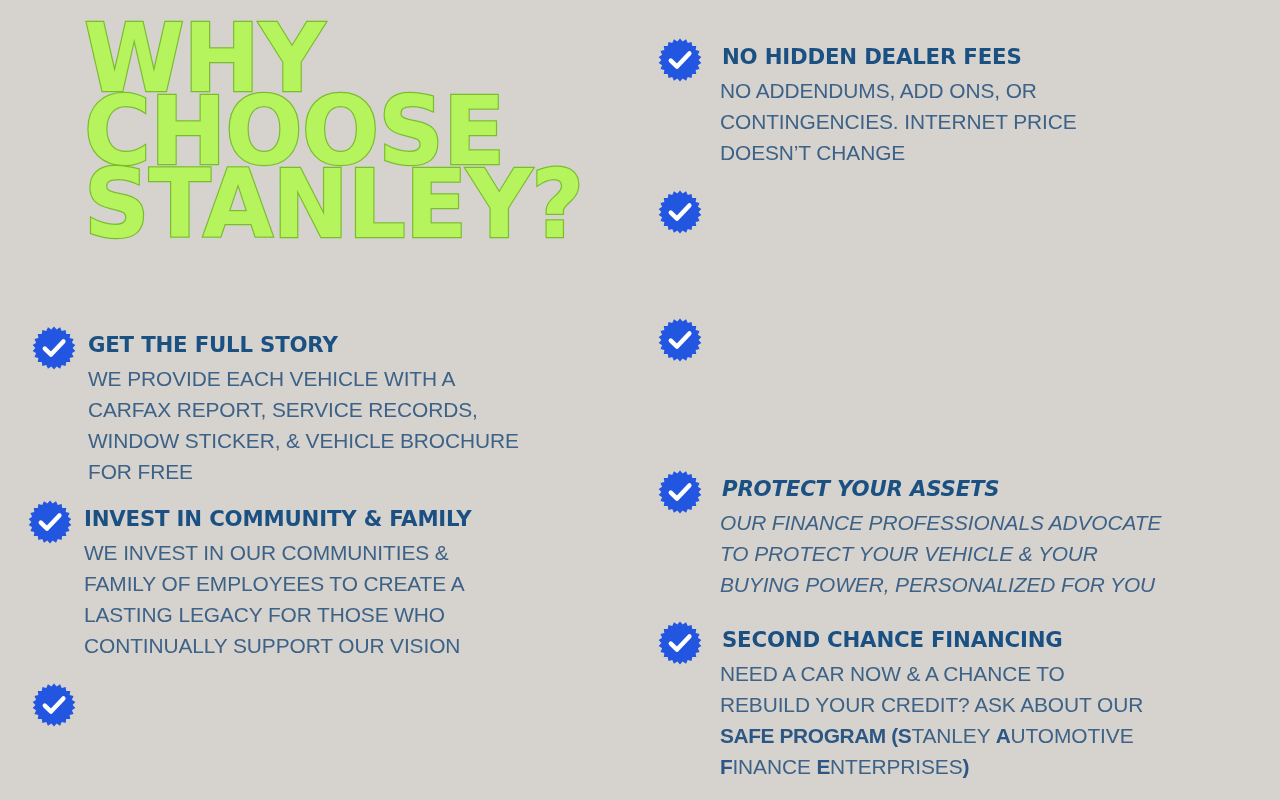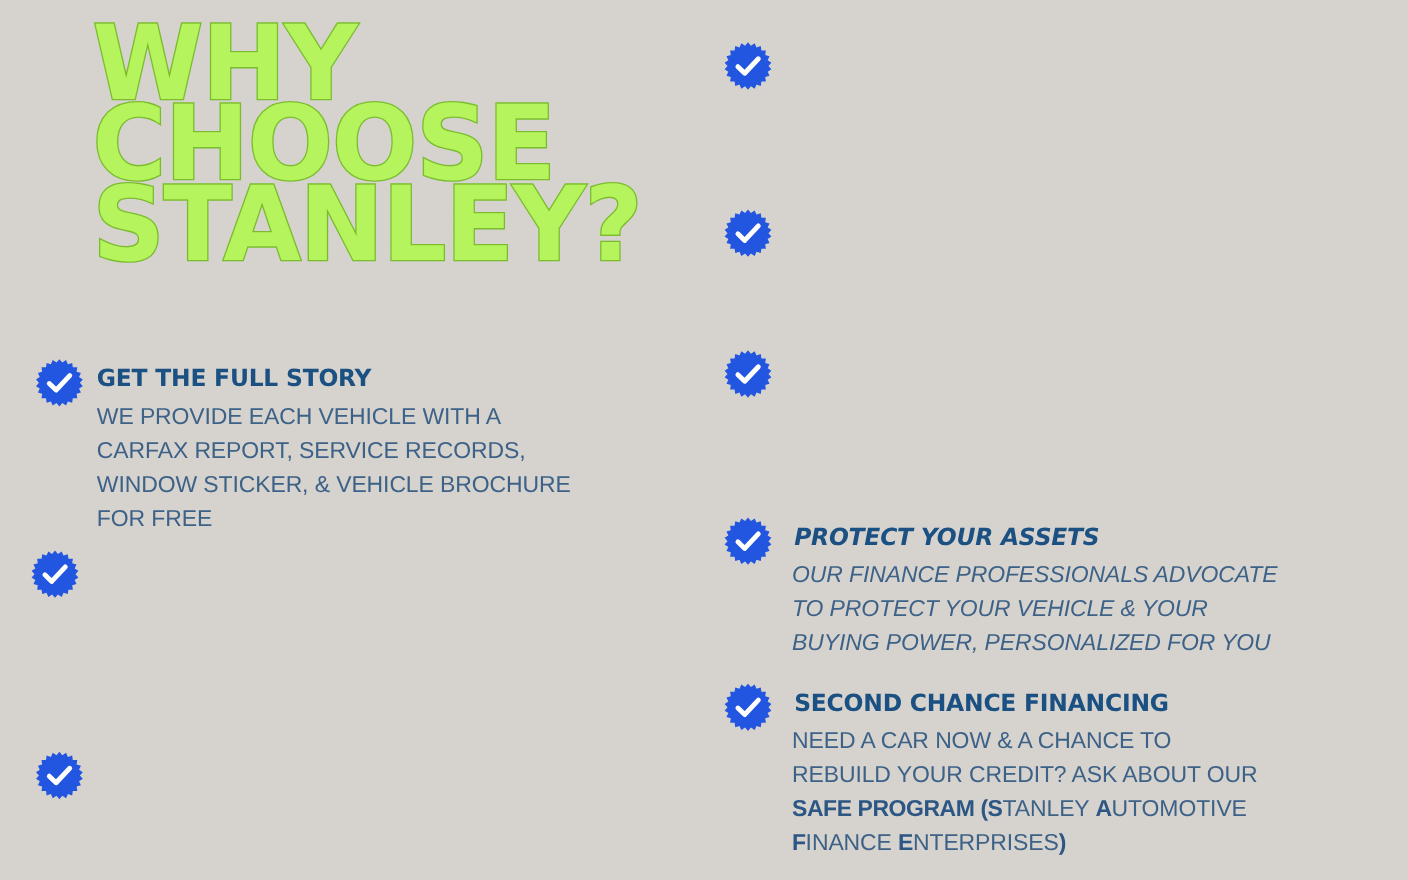--- a/index.html
+++ b/index.html
@@ -148,38 +148,51 @@
           <div class="feature-text">FOR FREE</div>
         </div>
       </div>
       <div class="feature" id="f-left-1">
         <div class="badge">
           <svg viewBox="0 0 44 44" xmlns="http://www.w3.org/2000/svg">
             <path d="M22.00,0.50 L24.65,3.59 L28.06,1.37 L29.73,5.08 L33.62,3.91 L34.18,7.94 L38.25,7.92 L37.65,11.94 L41.56,13.07 L39.85,16.76 L43.28,18.94 L40.60,22.00 L43.28,25.06 L39.85,27.24 L41.56,30.93 L37.65,32.06 L38.25,36.08 L34.18,36.06 L33.62,40.09 L29.73,38.92 L28.06,42.63 L24.65,40.41 L22.00,43.50 L19.35,40.41 L15.94,42.63 L14.27,38.92 L10.38,40.09 L9.82,36.06 L5.75,36.08 L6.35,32.06 L2.44,30.93 L4.15,27.24 L0.72,25.06 L3.40,22.00 L0.72,18.94 L4.15,16.76 L2.44,13.07 L6.35,11.94 L5.75,7.92 L9.82,7.94 L10.38,3.91 L14.27,5.08 L15.94,1.37 L19.35,3.59 Z" fill="#2356e0"></path>
             <path d="M12.8 22.6 L19 28.6 L31.4 15.4" fill="none" stroke="#ffffff" stroke-width="4.4" stroke-linecap="round" stroke-linejoin="round"></path>
           </svg>
         </div>
+        <div class="feature-body">
+          <div class="feature-title">INVEST IN COMMUNITY &amp; FAMILY</div>
+          <div class="feature-text">WE INVEST IN OUR COMMUNITIES &amp;</div>
+          <div class="feature-text">FAMILY OF EMPLOYEES TO CREATE A</div>
+          <div class="feature-text">LASTING LEGACY FOR THOSE WHO</div>
+          <div class="feature-text">CONTINUALLY SUPPORT OUR VISION</div>
+        </div>
       </div>
       <div class="feature" id="f-left-2">
         <div class="badge">
           <svg viewBox="0 0 44 44" xmlns="http://www.w3.org/2000/svg">
             <path d="M22.00,0.50 L24.65,3.59 L28.06,1.37 L29.73,5.08 L33.62,3.91 L34.18,7.94 L38.25,7.92 L37.65,11.94 L41.56,13.07 L39.85,16.76 L43.28,18.94 L40.60,22.00 L43.28,25.06 L39.85,27.24 L41.56,30.93 L37.65,32.06 L38.25,36.08 L34.18,36.06 L33.62,40.09 L29.73,38.92 L28.06,42.63 L24.65,40.41 L22.00,43.50 L19.35,40.41 L15.94,42.63 L14.27,38.92 L10.38,40.09 L9.82,36.06 L5.75,36.08 L6.35,32.06 L2.44,30.93 L4.15,27.24 L0.72,25.06 L3.40,22.00 L0.72,18.94 L4.15,16.76 L2.44,13.07 L6.35,11.94 L5.75,7.92 L9.82,7.94 L10.38,3.91 L14.27,5.08 L15.94,1.37 L19.35,3.59 Z" fill="#2356e0"></path>
             <path d="M12.8 22.6 L19 28.6 L31.4 15.4" fill="none" stroke="#ffffff" stroke-width="4.4" stroke-linecap="round" stroke-linejoin="round"></path>
           </svg>
         </div>
       </div>
     </div>
 
   <div class="col col-right" id="right-col">
       <div class="feature" id="f-right-0">
         <div class="badge">
           <svg viewBox="0 0 44 44" xmlns="http://www.w3.org/2000/svg">
             <path d="M22.00,0.50 L24.65,3.59 L28.06,1.37 L29.73,5.08 L33.62,3.91 L34.18,7.94 L38.25,7.92 L37.65,11.94 L41.56,13.07 L39.85,16.76 L43.28,18.94 L40.60,22.00 L43.28,25.06 L39.85,27.24 L41.56,30.93 L37.65,32.06 L38.25,36.08 L34.18,36.06 L33.62,40.09 L29.73,38.92 L28.06,42.63 L24.65,40.41 L22.00,43.50 L19.35,40.41 L15.94,42.63 L14.27,38.92 L10.38,40.09 L9.82,36.06 L5.75,36.08 L6.35,32.06 L2.44,30.93 L4.15,27.24 L0.72,25.06 L3.40,22.00 L0.72,18.94 L4.15,16.76 L2.44,13.07 L6.35,11.94 L5.75,7.92 L9.82,7.94 L10.38,3.91 L14.27,5.08 L15.94,1.37 L19.35,3.59 Z" fill="#2356e0"></path>
             <path d="M12.8 22.6 L19 28.6 L31.4 15.4" fill="none" stroke="#ffffff" stroke-width="4.4" stroke-linecap="round" stroke-linejoin="round"></path>
           </svg>
+        </div>
+        <div class="feature-body">
+          <div class="feature-title">NO HIDDEN DEALER FEES</div>
+          <div class="feature-text">NO ADDENDUMS, ADD ONS, OR</div>
+          <div class="feature-text">CONTINGENCIES. INTERNET PRICE</div>
+          <div class="feature-text">DOESN’T CHANGE</div>
         </div>
       </div>
       <div class="feature" id="f-right-1">
         <div class="badge">
           <svg viewBox="0 0 44 44" xmlns="http://www.w3.org/2000/svg">
             <path d="M22.00,0.50 L24.65,3.59 L28.06,1.37 L29.73,5.08 L33.62,3.91 L34.18,7.94 L38.25,7.92 L37.65,11.94 L41.56,13.07 L39.85,16.76 L43.28,18.94 L40.60,22.00 L43.28,25.06 L39.85,27.24 L41.56,30.93 L37.65,32.06 L38.25,36.08 L34.18,36.06 L33.62,40.09 L29.73,38.92 L28.06,42.63 L24.65,40.41 L22.00,43.50 L19.35,40.41 L15.94,42.63 L14.27,38.92 L10.38,40.09 L9.82,36.06 L5.75,36.08 L6.35,32.06 L2.44,30.93 L4.15,27.24 L0.72,25.06 L3.40,22.00 L0.72,18.94 L4.15,16.76 L2.44,13.07 L6.35,11.94 L5.75,7.92 L9.82,7.94 L10.38,3.91 L14.27,5.08 L15.94,1.37 L19.35,3.59 Z" fill="#2356e0"></path>
             <path d="M12.8 22.6 L19 28.6 L31.4 15.4" fill="none" stroke="#ffffff" stroke-width="4.4" stroke-linecap="round" stroke-linejoin="round"></path>
           </svg>
         </div>
       </div>

